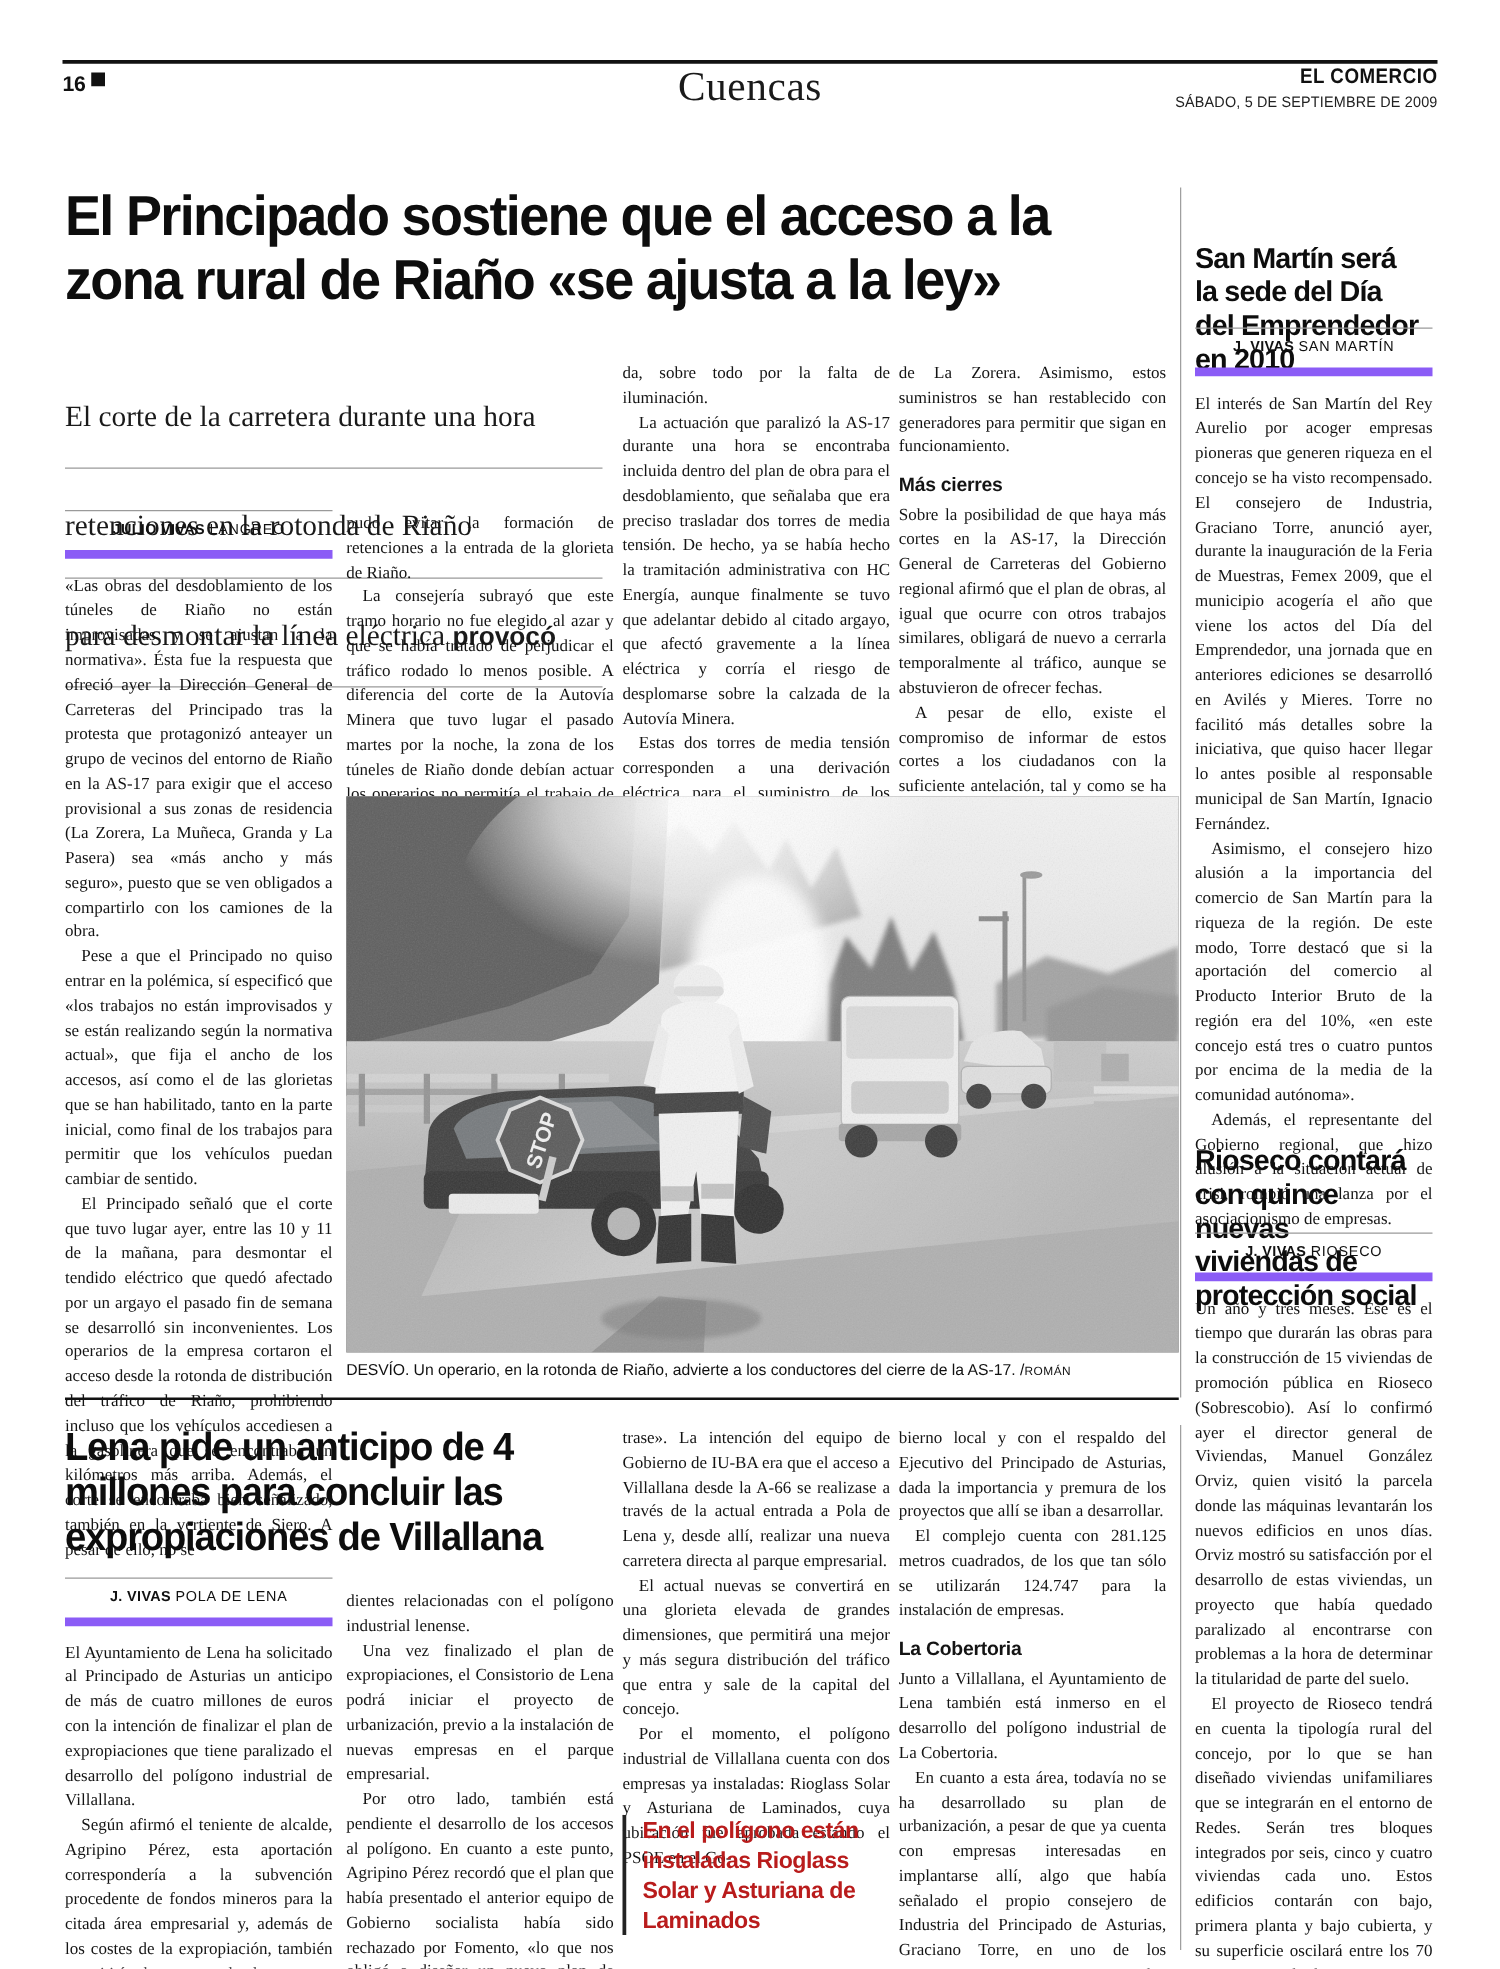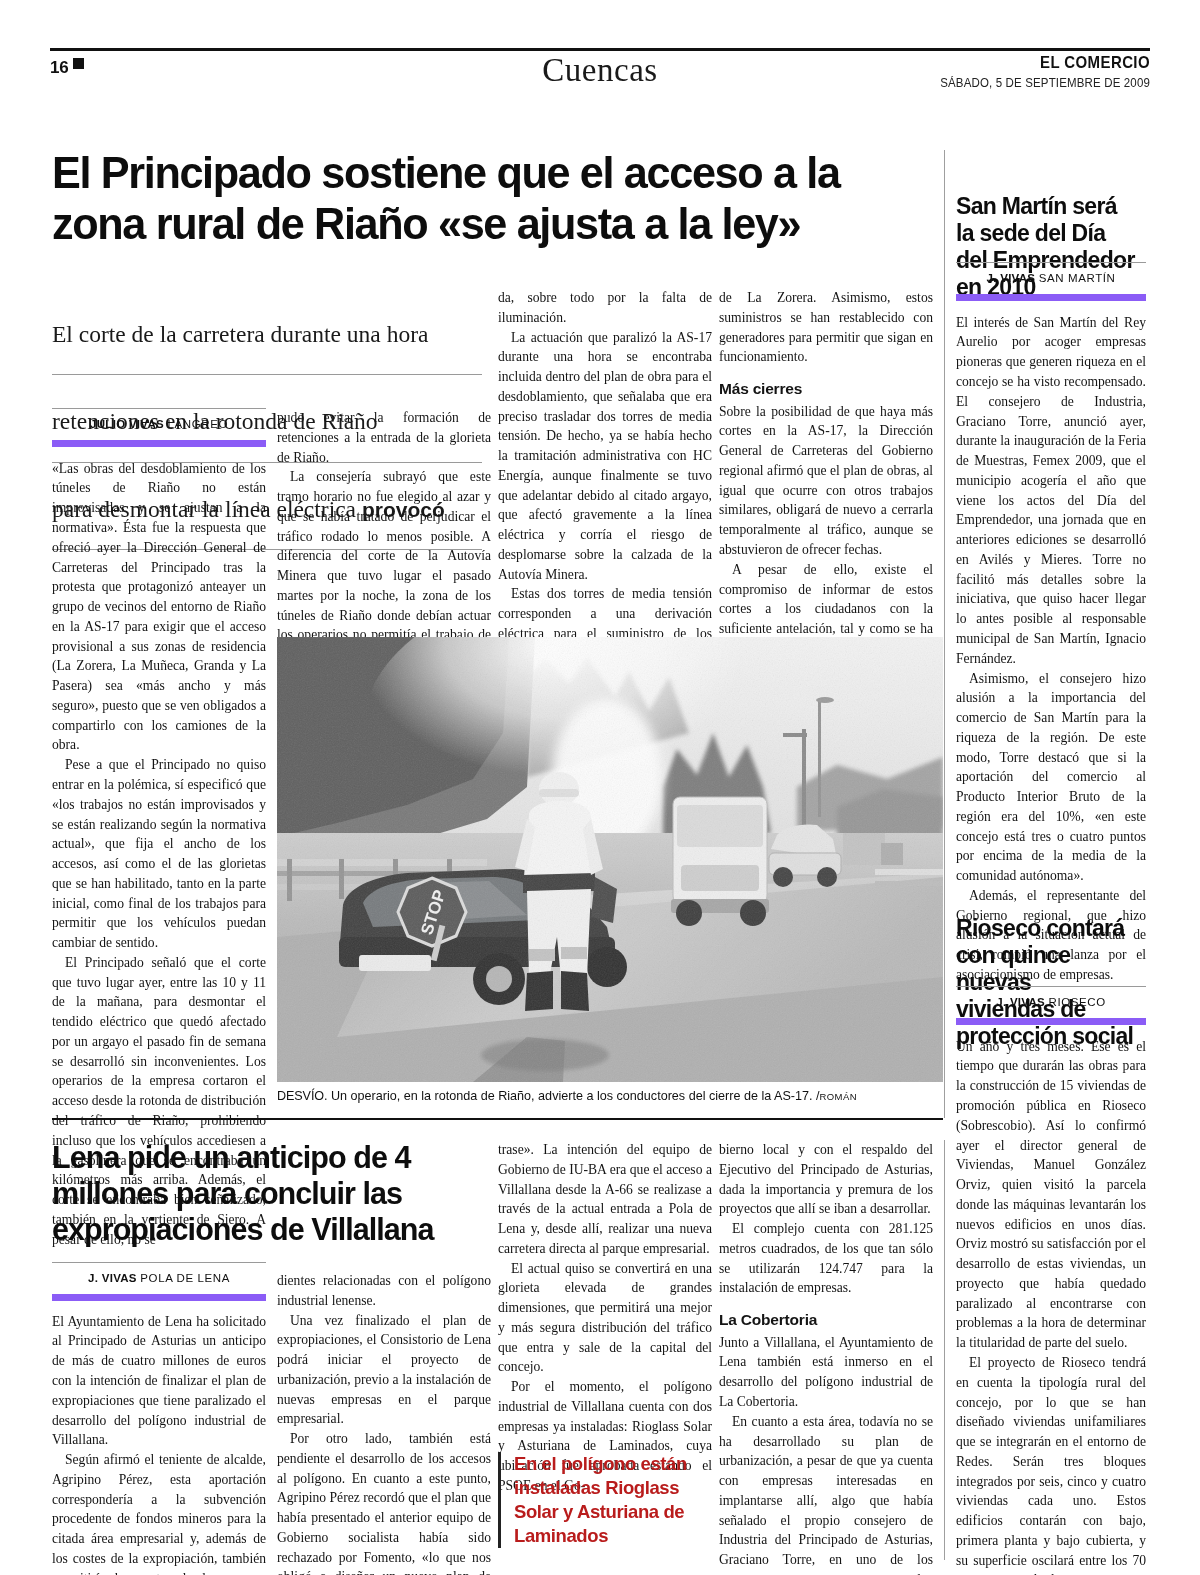--- a/index.html
+++ b/index.html
@@ -456,21 +456,21 @@
   </div>
 
   <div class="col" style="left:277px; top:1271px; width:214px;">
     <p class="first">dientes relacionadas con el polígono industrial lenense.</p>
     <p>Una vez finalizado el plan de expropiaciones, el Consistorio de Lena podrá iniciar el proyecto de urbanización, previo a la instalación de nuevas empresas en el parque empresarial.</p>
     <p>Por otro lado, también está pendiente el desarrollo de los accesos al polígono. En cuanto a este punto, Agripino Pérez recordó que el plan que había presentado el anterior equipo de Gobierno socialista había sido rechazado por Fomento, «lo que nos obligó a diseñar un nuevo plan de accesos. De ahí que también se re-</p>
   </div>
 
   <div class="col" style="left:498px; top:1140px; width:214px;">
     <p class="first">trase». La intención del equipo de Gobierno de IU-BA era que el acceso a Villallana desde la A-66 se realizase a través de la actual entrada a Pola de Lena y, desde allí, realizar una nueva carretera directa al parque empresarial.</p>
-    <p>El actual quiso se convertirá en una glorieta elevada de grandes dimensiones, que permitirá una mejor y más segura distribución del tráfico que entra y sale de la capital del concejo.</p>
+    <p>El actual nuevas se convertirá en una glorieta elevada de grandes dimensiones, que permitirá una mejor y más segura distribución del tráfico que entra y sale de la capital del concejo.</p>
     <p>Por el momento, el polígono industrial de Villallana cuenta con dos empresas ya instaladas: Rioglass Solar y Asturiana de Laminados, cuya ubicación fue aprobada estando el PSOE en el Go-</p>
   </div>
 
   <div class="pullquote">En el polígono están instaladas Rioglass Solar y Asturiana de Laminados</div>
 
   <div class="col" style="left:719px; top:1140px; width:214px;">
     <p class="first">bierno local y con el respaldo del Ejecutivo del Principado de Asturias, dada la importancia y premura de los proyectos que allí se iban a desarrollar.</p>
     <p>El complejo cuenta con 281.125 metros cuadrados, de los que tan sólo se utilizarán 124.747 para la instalación de empresas.</p>
     <p class="subsec">La Cobertoria</p>
     <p class="first">Junto a Villallana, el Ayuntamiento de Lena también está inmerso en el desarrollo del polígono industrial de La Cobertoria.</p>

